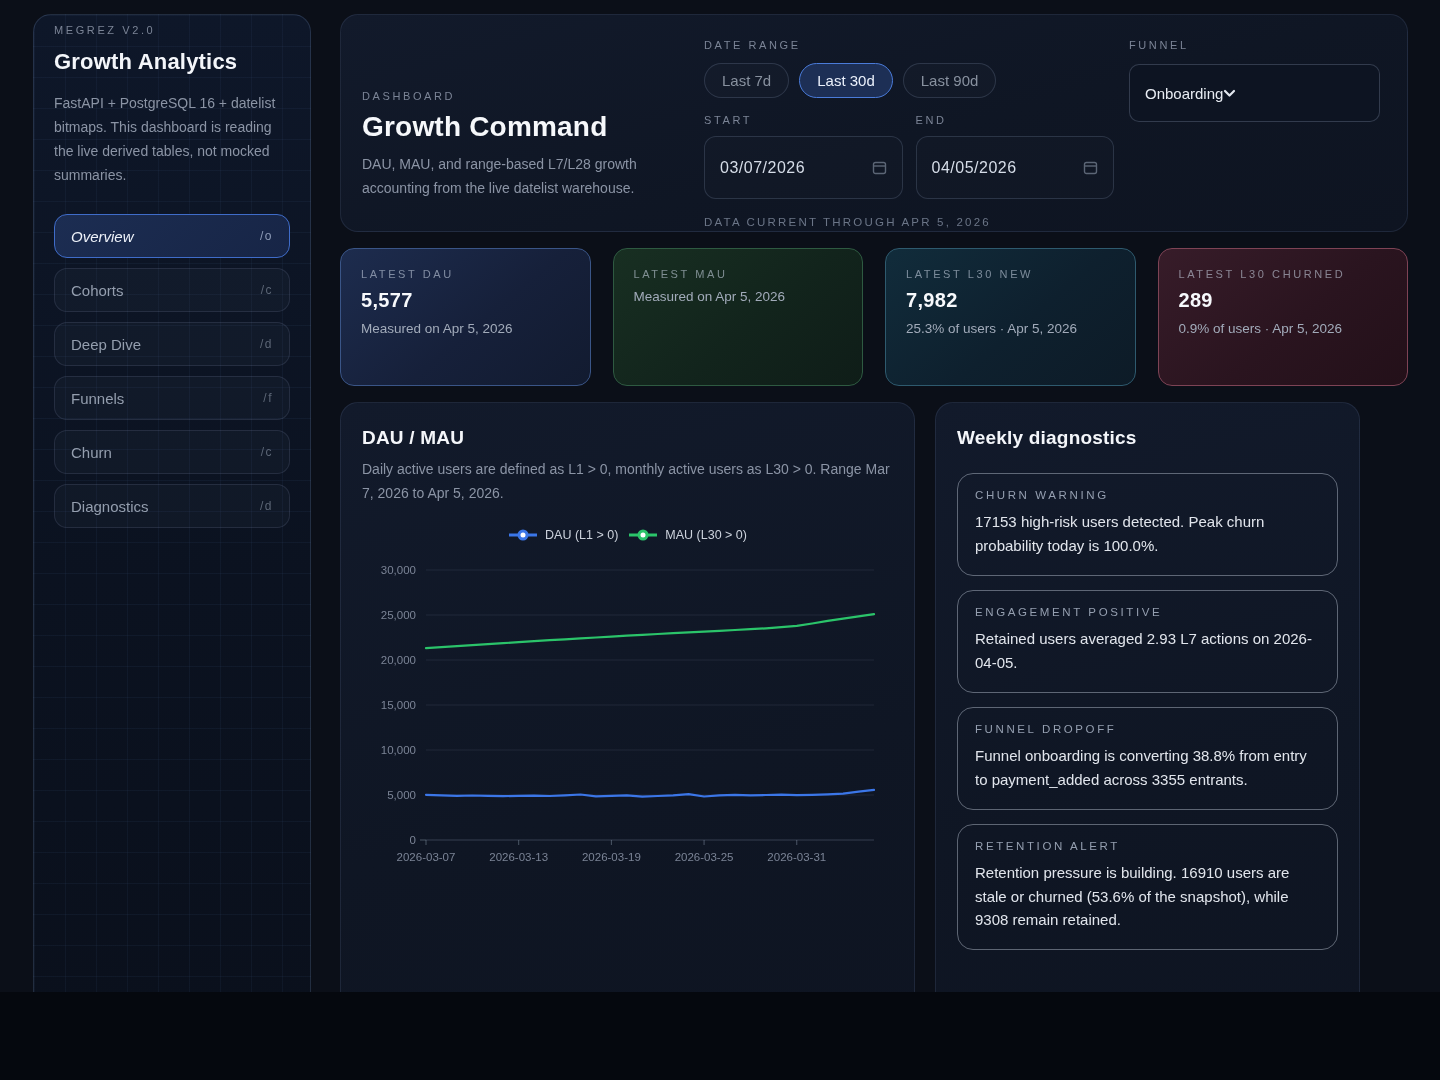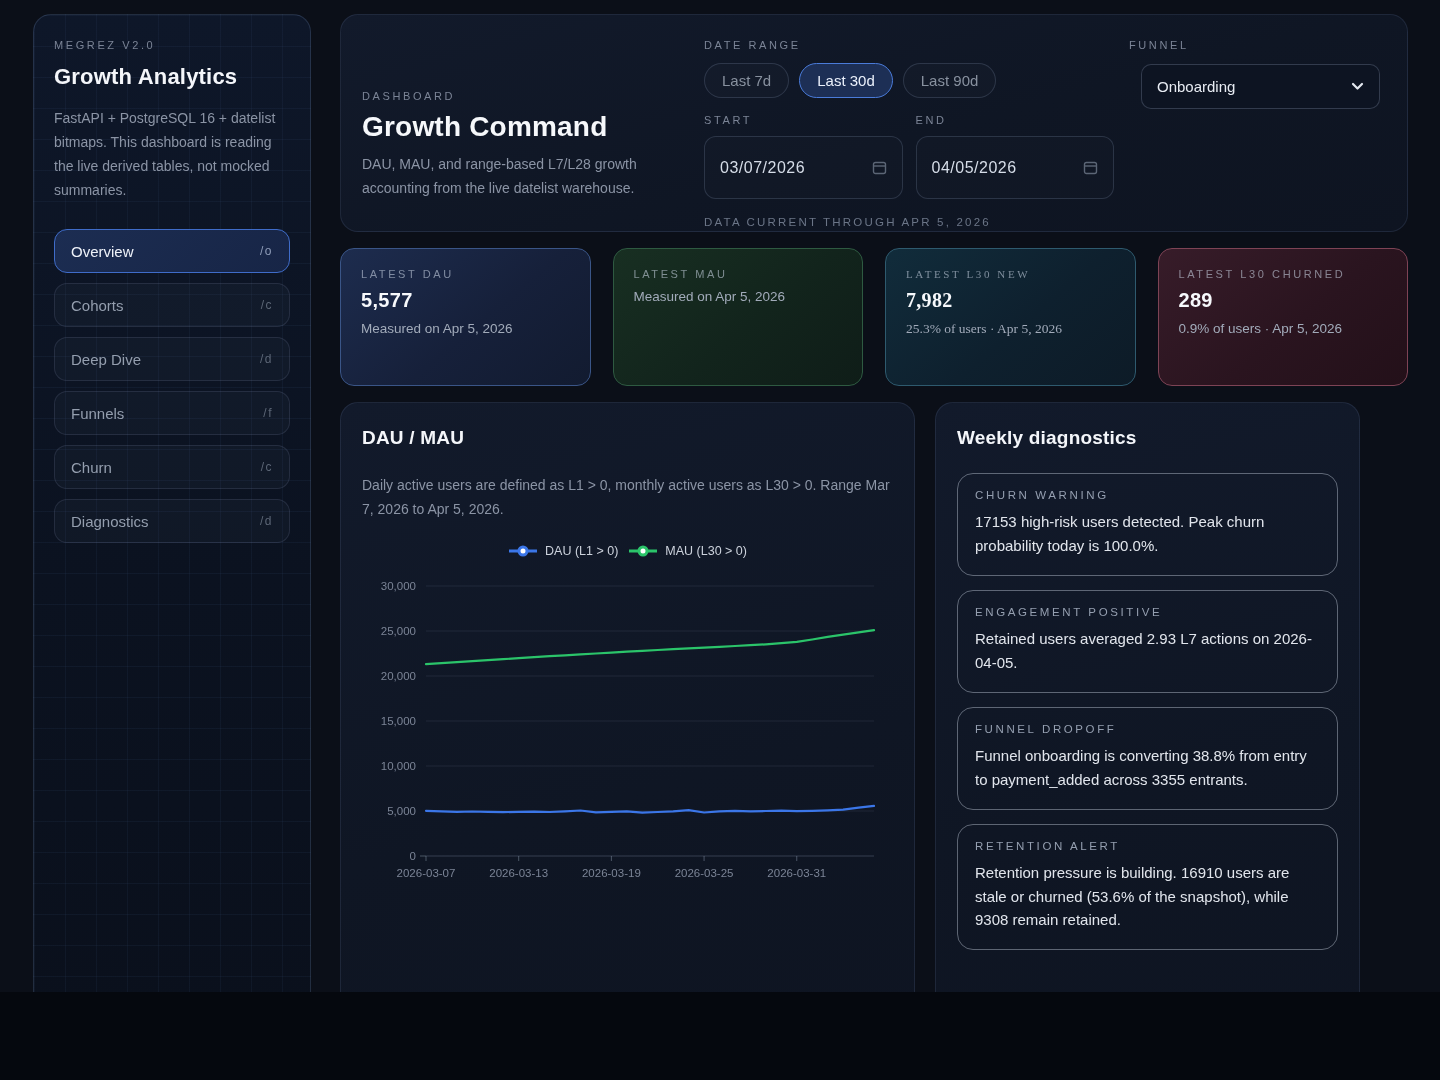--- a/index.html
+++ b/index.html
@@ -8,42 +8,42 @@
     background:#05080e;
     font-family:"Liberation Sans","DejaVu Sans",sans-serif;
     color:#e8ecf3;
     -webkit-font-smoothing:antialiased;
   }
   .app { position:relative; width:1440px; height:992px; overflow:hidden; background:#0b0f18; }
 
   
   .sidebar {
     position:absolute; left:33px; top:14px; width:278px; height:1020px;
-    border-radius:18px; padding:24px 20px;
+    border-radius:18px; padding:9px 20px;
     background:
       linear-gradient(rgba(96,130,190,0.07) 1px, transparent 1px),
       linear-gradient(90deg, rgba(96,130,190,0.07) 1px, transparent 1px),
       linear-gradient(180deg,#0e1729 0%,#0b1220 55%,#0a101c 100%);
     background-size:31px 31px,31px 31px,100% 100%;
     border:1px solid rgba(125,148,192,0.22);
   }
   .label-caps { font-size:11px; letter-spacing:2.6px; color:#7b8496; font-weight:400; }
   .sb-title { font-size:22px; font-weight:700; color:#f4f6fa; margin-top:13px; letter-spacing:0.2px; }
   .sb-desc { font-size:14px; line-height:1.72; color:#8b94a5; margin-top:16px; }
   .nav { margin-top:27px; }
   .nav-item {
     height:44px; border-radius:13px; margin-bottom:10px;
     display:flex; align-items:center; justify-content:space-between; padding:0 16px;
     background:rgba(148,163,190,0.045); border:1px solid rgba(140,158,190,0.16);
     cursor:pointer;
   }
   .nav-item .nav-label { font-size:15px; color:#949eae; }
   .nav-item .nav-key { font-size:12px; letter-spacing:1.5px; color:#5c6676; }
   .nav-item.active { background:linear-gradient(135deg,#1c2d52 0%,#172546 100%); border-color:#3f6cc9; }
-  .nav-item.active .nav-label { color:#eef2f9; }
+  .nav-item.active .nav-label { color:#eef2f9;font-style:italic; }
   .nav-item.active .nav-key { color:#8e9cb8; }
 
   
   .main { position:absolute; left:340px; top:14px; width:1068px; }
   .panel-bg { background:linear-gradient(165deg,#121a2b 0%,#0f1624 55%,#0e1421 100%); border:1px solid rgba(125,148,192,0.15); }
 
   
   .header-card { position:relative; height:218px; border-radius:18px; }
   .header-left { position:absolute; left:21px; top:75px; width:310px; }
   .page-title { font-size:28px; font-weight:700; color:#f6f8fb; margin-top:9px; letter-spacing:0.2px; }
@@ -63,42 +63,42 @@
   .date-input {
     margin-top:10px; height:63px; border-radius:12px; padding:0 15px;
     border:1px solid rgba(138,155,185,0.22); background:rgba(255,255,255,0.01);
     display:flex; align-items:center; justify-content:space-between; cursor:pointer;
   }
   .date-value { font-size:16px; color:#d6dde8; letter-spacing:0.5px; }
   .data-current { margin-top:17px; font-size:11.5px; letter-spacing:2.2px; color:#6b7587; }
 
   .funnel { position:absolute; left:788px; top:24px; width:251px; }
   .select {
-    margin-top:13px; height:45px; border-radius:10px; padding:0 15px;
+    margin-top:13px; height:58px; border-radius:10px; padding:0 15px;
     border:1px solid rgba(148,163,190,0.28); background:#0d1422;
-    display:flex; align-items:center; justify-content:space-between;
-    font-size:15px; color:#e8ecf3; cursor:pointer;margin-left:12px;
+    display:flex; align-items:center; 
+    font-size:15px; color:#e8ecf3; cursor:pointer;
   }
 
   
   .stats { display:grid; grid-template-columns:repeat(4,1fr); gap:22px; margin-top:16px; }
   .stat-card { height:138px; border-radius:14px; padding:19px 20px; border:1px solid transparent; }
   .stat-label { font-size:11px; letter-spacing:2.6px; color:rgba(203,213,230,0.58); }
   .stat-value { font-size:20px; font-weight:700; color:#f7f9fc; margin-top:9px; letter-spacing:0.3px; }
   .stat-sub { font-size:13.5px; color:#a2abba; margin-top:9px; }
   .t-blue  { background:linear-gradient(140deg,#1d2c4e 0%,#16203a 55%,#121b30 100%); border-color:#3a5587; }
   .t-green { background:linear-gradient(140deg,#182f22 0%,#12241c 55%,#0f1d18 100%); border-color:#2e5a41; }
-  .t-teal  { background:linear-gradient(140deg,#112c3b 0%,#0e202e 55%,#0d1b27 100%); border-color:#2e5a6e;font-family:Liberation Serif, serif; }
+  .t-teal  { background:linear-gradient(140deg,#112c3b 0%,#0e202e 55%,#0d1b27 100%); border-color:#2e5a6e; }
   .t-red   { background:linear-gradient(140deg,#371c29 0%,#2a141f 55%,#231019 100%); border-color:#7e4355; }
 
   
   .bottom { display:grid; grid-template-columns:575px 425px; gap:20px; margin-top:16px; align-items:start; }
   .panel { border-radius:18px; padding:24px 21px; height:700px; }
   .panel h3 { font-size:19px; font-weight:700; color:#f4f6fa; letter-spacing:0.2px; }
-  .panel .muted { margin-top:25px; }
+  .panel .muted { margin-top:9px; }
 
   .legend { display:flex; justify-content:center; gap:10px; margin-top:22px; }
   .legend-item { display:inline-flex; align-items:center; gap:7px; }
   .legend-label { font-size:12.5px; color:#ccd2dc; }
   .chart-svg { margin-top:6px; display:block; }
   .tick { fill:#7b8496; font-size:11.5px; font-family:"Liberation Sans","DejaVu Sans",sans-serif; }
 
   .diag-panel .diag-card {
     border:1px solid rgba(203,212,227,0.42); border-radius:16px;
     padding:15px 17px 17px; margin-top:14px; min-height:103px;

